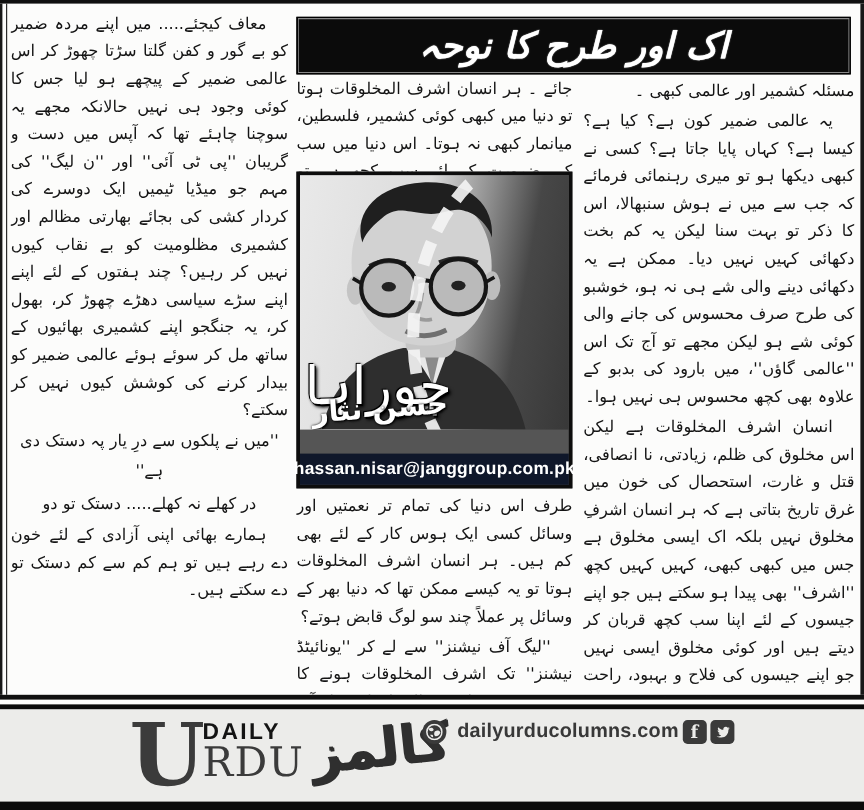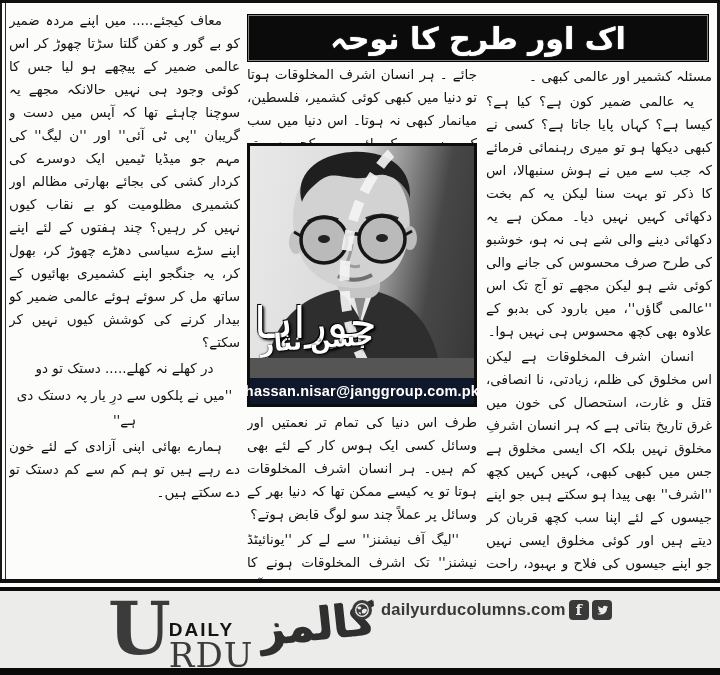--- a/index.html
+++ b/index.html
@@ -28,20 +28,21 @@
     position:absolute;left:247px;top:11px;width:460px;height:46px;
     background:#0b0b0b;border:1px solid #000;
     display:flex;align-items:center;justify-content:center;
     box-shadow:0 0 0 1px #888 inset;
   }
   .banner .title{
     color:#ffffff;font-size:30px;font-weight:bold;direction:rtl;
     font-family:"DejaVu Sans",sans-serif;letter-spacing:1px;
     text-shadow:0 0 1px #fff;
     white-space:nowrap;
+    font-style:italic;
   }
 
   
   .col{position:absolute;direction:rtl;text-align:justify;overflow:hidden;}
   .col p{margin:0 0 2px 0;font-size:13.5px;line-height:23px;}
   .col p.indent{text-indent:18px;}
   .col p.verse{text-align:center;text-indent:0;line-height:25px;}
   .col-right{right:8px;top:62px;width:226px;height:516px;}
   .col-mid-top{right:243px;top:60px;width:230px;height:80px;}
   .col-mid-bottom{right:243px;top:408px;width:230px;height:170px;}
@@ -90,21 +91,21 @@
     background:#ececea;box-sizing:border-box;
     border-top:4px solid #0a0a0a;border-bottom:7px solid #0a0a0a;
   }
   .logo{
     position:absolute;left:108px;top:6px;display:flex;align-items:flex-start;
   }
   .logo-u{
     font-family:"DejaVu Serif","Liberation Serif",serif;
     font-size:72px;line-height:64px;font-weight:bold;color:#3b3b3b;
   }
-  .logo-stack{display:flex;flex-direction:column;margin-left:-2px;margin-top:24px;justify-content:flex-end;}
+  .logo-stack{display:flex;flex-direction:column;margin-left:-2px;margin-top:5px;justify-content:flex-end;}
   .logo-daily{
     font-size:19px;font-weight:bold;letter-spacing:2px;line-height:18px;
     font-family:"Liberation Sans",sans-serif;
   }
   .logo-rdu{
     font-family:"DejaVu Serif","Liberation Serif",serif;
     font-size:34px;font-weight:normal;line-height:32px;color:#3b3b3b;letter-spacing:1px;
   }
   .logo-urdu{
     direction:rtl;font-size:44px;line-height:50px;color:#2f2f2f;font-weight:bold;
@@ -188,22 +189,22 @@
       </div>
     </div>
 
     <div class="col col-mid-bottom">
       <p>طرف اس دنیا کی تمام تر نعمتیں اور وسائل کسی ایک ہوس کار کے لئے بھی کم ہیں۔ ہر انسان اشرف المخلوقات ہوتا تو یہ کیسے ممکن تھا کہ دنیا بھر کے وسائل پر عملاً چند سو لوگ قابض ہوتے؟</p>
       <p class="indent">''لیگ آف نیشنز'' سے لے کر ''یونائیٹڈ نیشنز'' تک اشرف المخلوقات ہونے کا ثبوت نہیں..... اشرف المخلوقات نظر آنے کی عالمی کوششیں ہیں ورنہ دنیا واقعی</p>
     </div>
 
     <div class="col col-left">
       <p class="indent">معاف کیجئے..... میں اپنے مردہ ضمیر کو بے گور و کفن گلتا سڑتا چھوڑ کر اس عالمی ضمیر کے پیچھے ہو لیا جس کا کوئی وجود ہی نہیں حالانکہ مجھے یہ سوچنا چاہئے تھا کہ آپس میں دست و گریبان ''پی ٹی آئی'' اور ''ن لیگ'' کی مہم جو میڈیا ٹیمیں ایک دوسرے کی کردار کشی کی بجائے بھارتی مظالم اور کشمیری مظلومیت کو بے نقاب کیوں نہیں کر رہیں؟ چند ہفتوں کے لئے اپنے اپنے سڑے سیاسی دھڑے چھوڑ کر، بھول کر، یہ جنگجو اپنے کشمیری بھائیوں کے ساتھ مل کر سوئے ہوئے عالمی ضمیر کو بیدار کرنے کی کوشش کیوں نہیں کر سکتے؟</p>
+      <p class="verse">''میں نے پلکوں سے درِ یار پہ دستک دی ہے''</p>
       <p class="verse">در کھلے نہ کھلے..... دستک تو دو</p>
-      <p class="verse">''میں نے پلکوں سے درِ یار پہ دستک دی ہے''</p>
       <p class="indent">ہمارے بھائی اپنی آزادی کے لئے خون دے رہے ہیں تو ہم کم سے کم دستک تو دے سکتے ہیں۔</p>
 
     </div>
   </div>
 
   <div class="footer">
     <div class="logo">
       <span class="logo-u">U</span>
       <span class="logo-stack">
         <span class="logo-daily">DAILY</span>

